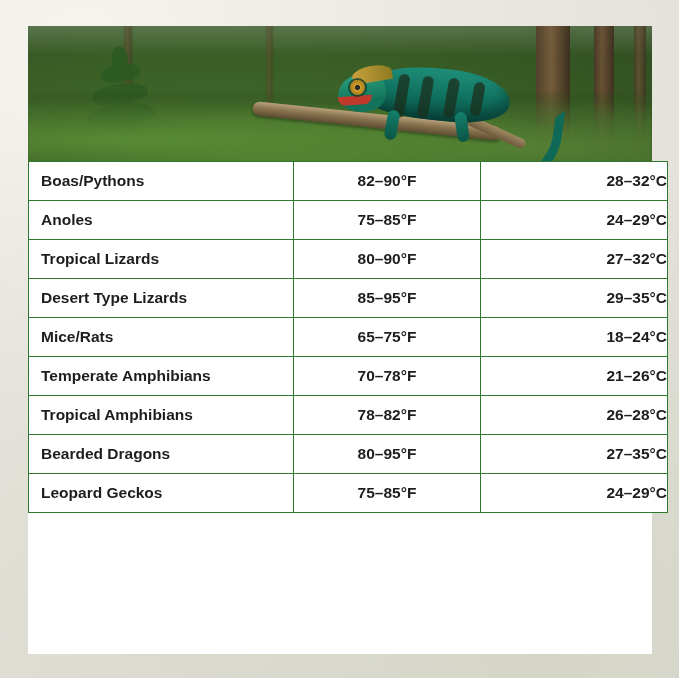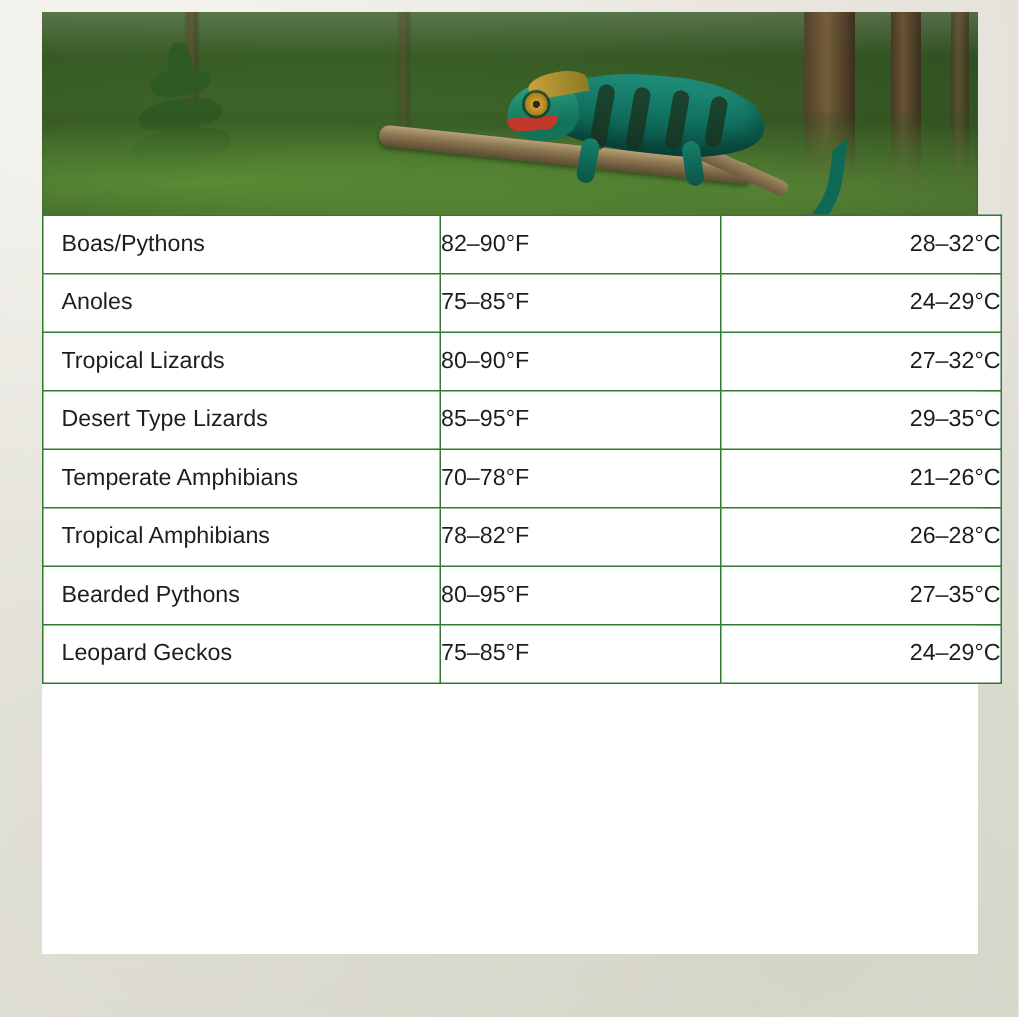--- a/index.html
+++ b/index.html
@@ -28,25 +28,26 @@
     inset: 0;
     background:
       radial-gradient(ellipse at 80% 90%, rgba(190,195,170,0.35) 0%, rgba(190,195,170,0) 55%),
       radial-gradient(ellipse at 20% 85%, rgba(200,200,185,0.30) 0%, rgba(200,200,185,0) 60%);
     pointer-events: none;
   }
 
   .card {
     position: absolute;
     left: 28px;
-    top: 8px;
+    top: 26px;
     width: 624px;
     height: 628px;
     background: #ffffff;
     box-shadow: 0 0 0 0 rgba(0,0,0,0);
+    font-weight: bold;
   }
 
   
   .photo {
     position: relative;
     width: 624px;
     height: 135px;
     overflow: hidden;
     background: #3e5a2c;
   }
@@ -215,21 +216,21 @@
     border: 1px solid #2f7a2f;
     height: 38px;
     font-size: 15.5px;
     color: #1d1d1d;
     padding: 0 0 0 12px;
     background: #ffffff;
     white-space: nowrap;
     overflow: hidden;
   }
   td.name  { width: 252px; text-align: left; }
-  td.fahr  { width: 186px; text-align: left; padding-left: 0; }
+  td.fahr  { width: 186px; text-align: center; padding-left: 0; }
   td.cels  { width: 186px; text-align: right; padding-left: 0; }
   tr:first-child td { border-top: 1px solid #2f7a2f; }
 </style>
 </head>
 <body>
 
 <div class="page">
   <div class="card">
 
     <div class="photo">
@@ -281,31 +282,36 @@
           <td class="name">Tropical Lizards</td>
           <td class="fahr">80–90°F</td>
           <td class="cels">27–32°C</td>
         </tr>
         <tr>
           <td class="name">Desert Type Lizards</td>
           <td class="fahr">85–95°F</td>
           <td class="cels">29–35°C</td>
         </tr>
         <tr>
+          <td class="name">Mice/Rats</td>
+          <td class="fahr">65–75°F</td>
+          <td class="cels">18–24°C</td>
+        </tr>
+        <tr>
           <td class="name">Temperate Amphibians</td>
           <td class="fahr">70–78°F</td>
           <td class="cels">21–26°C</td>
         </tr>
         <tr>
           <td class="name">Tropical Amphibians</td>
           <td class="fahr">78–82°F</td>
           <td class="cels">26–28°C</td>
         </tr>
         <tr>
-          <td class="name">Bearded Pythons</td>
+          <td class="name">Bearded Dragons</td>
           <td class="fahr">80–95°F</td>
           <td class="cels">27–35°C</td>
         </tr>
         <tr>
           <td class="name">Leopard Geckos</td>
           <td class="fahr">75–85°F</td>
           <td class="cels">24–29°C</td>
         </tr>
       </tbody>
     </table>

